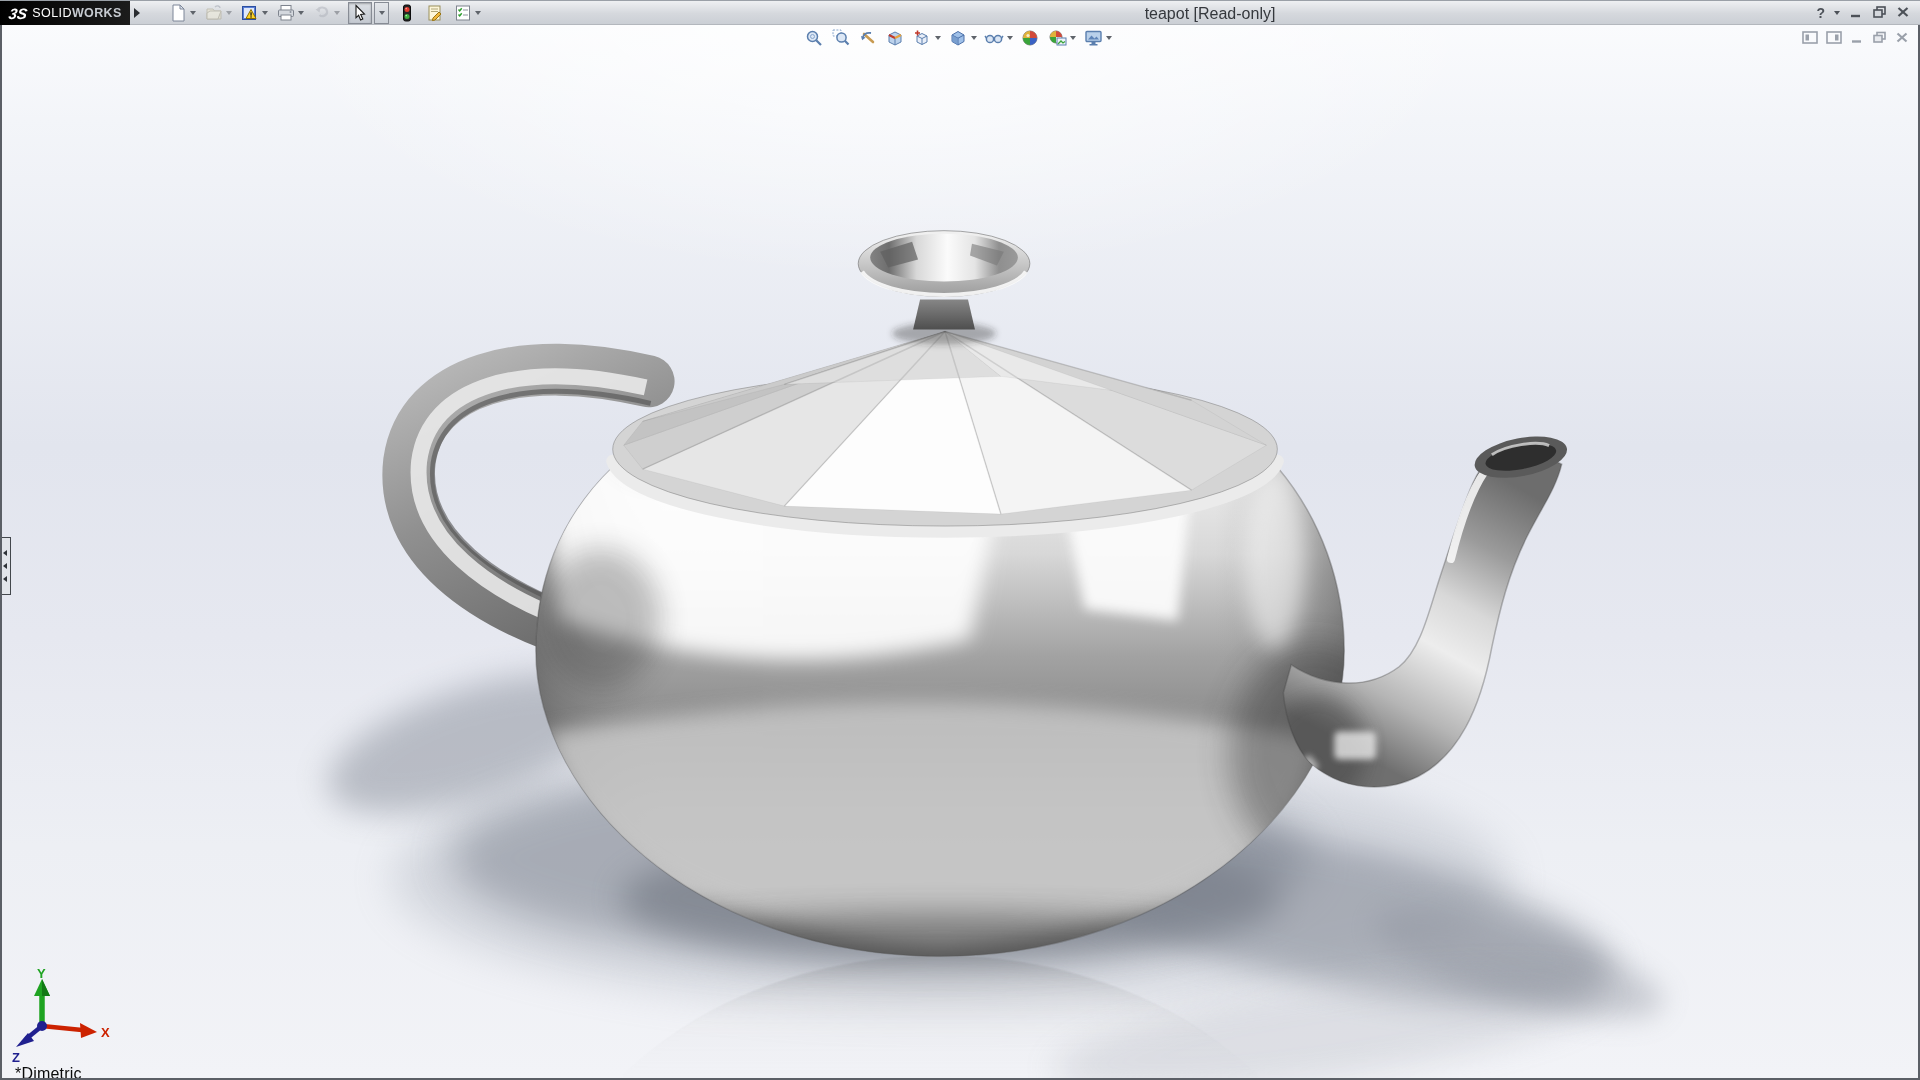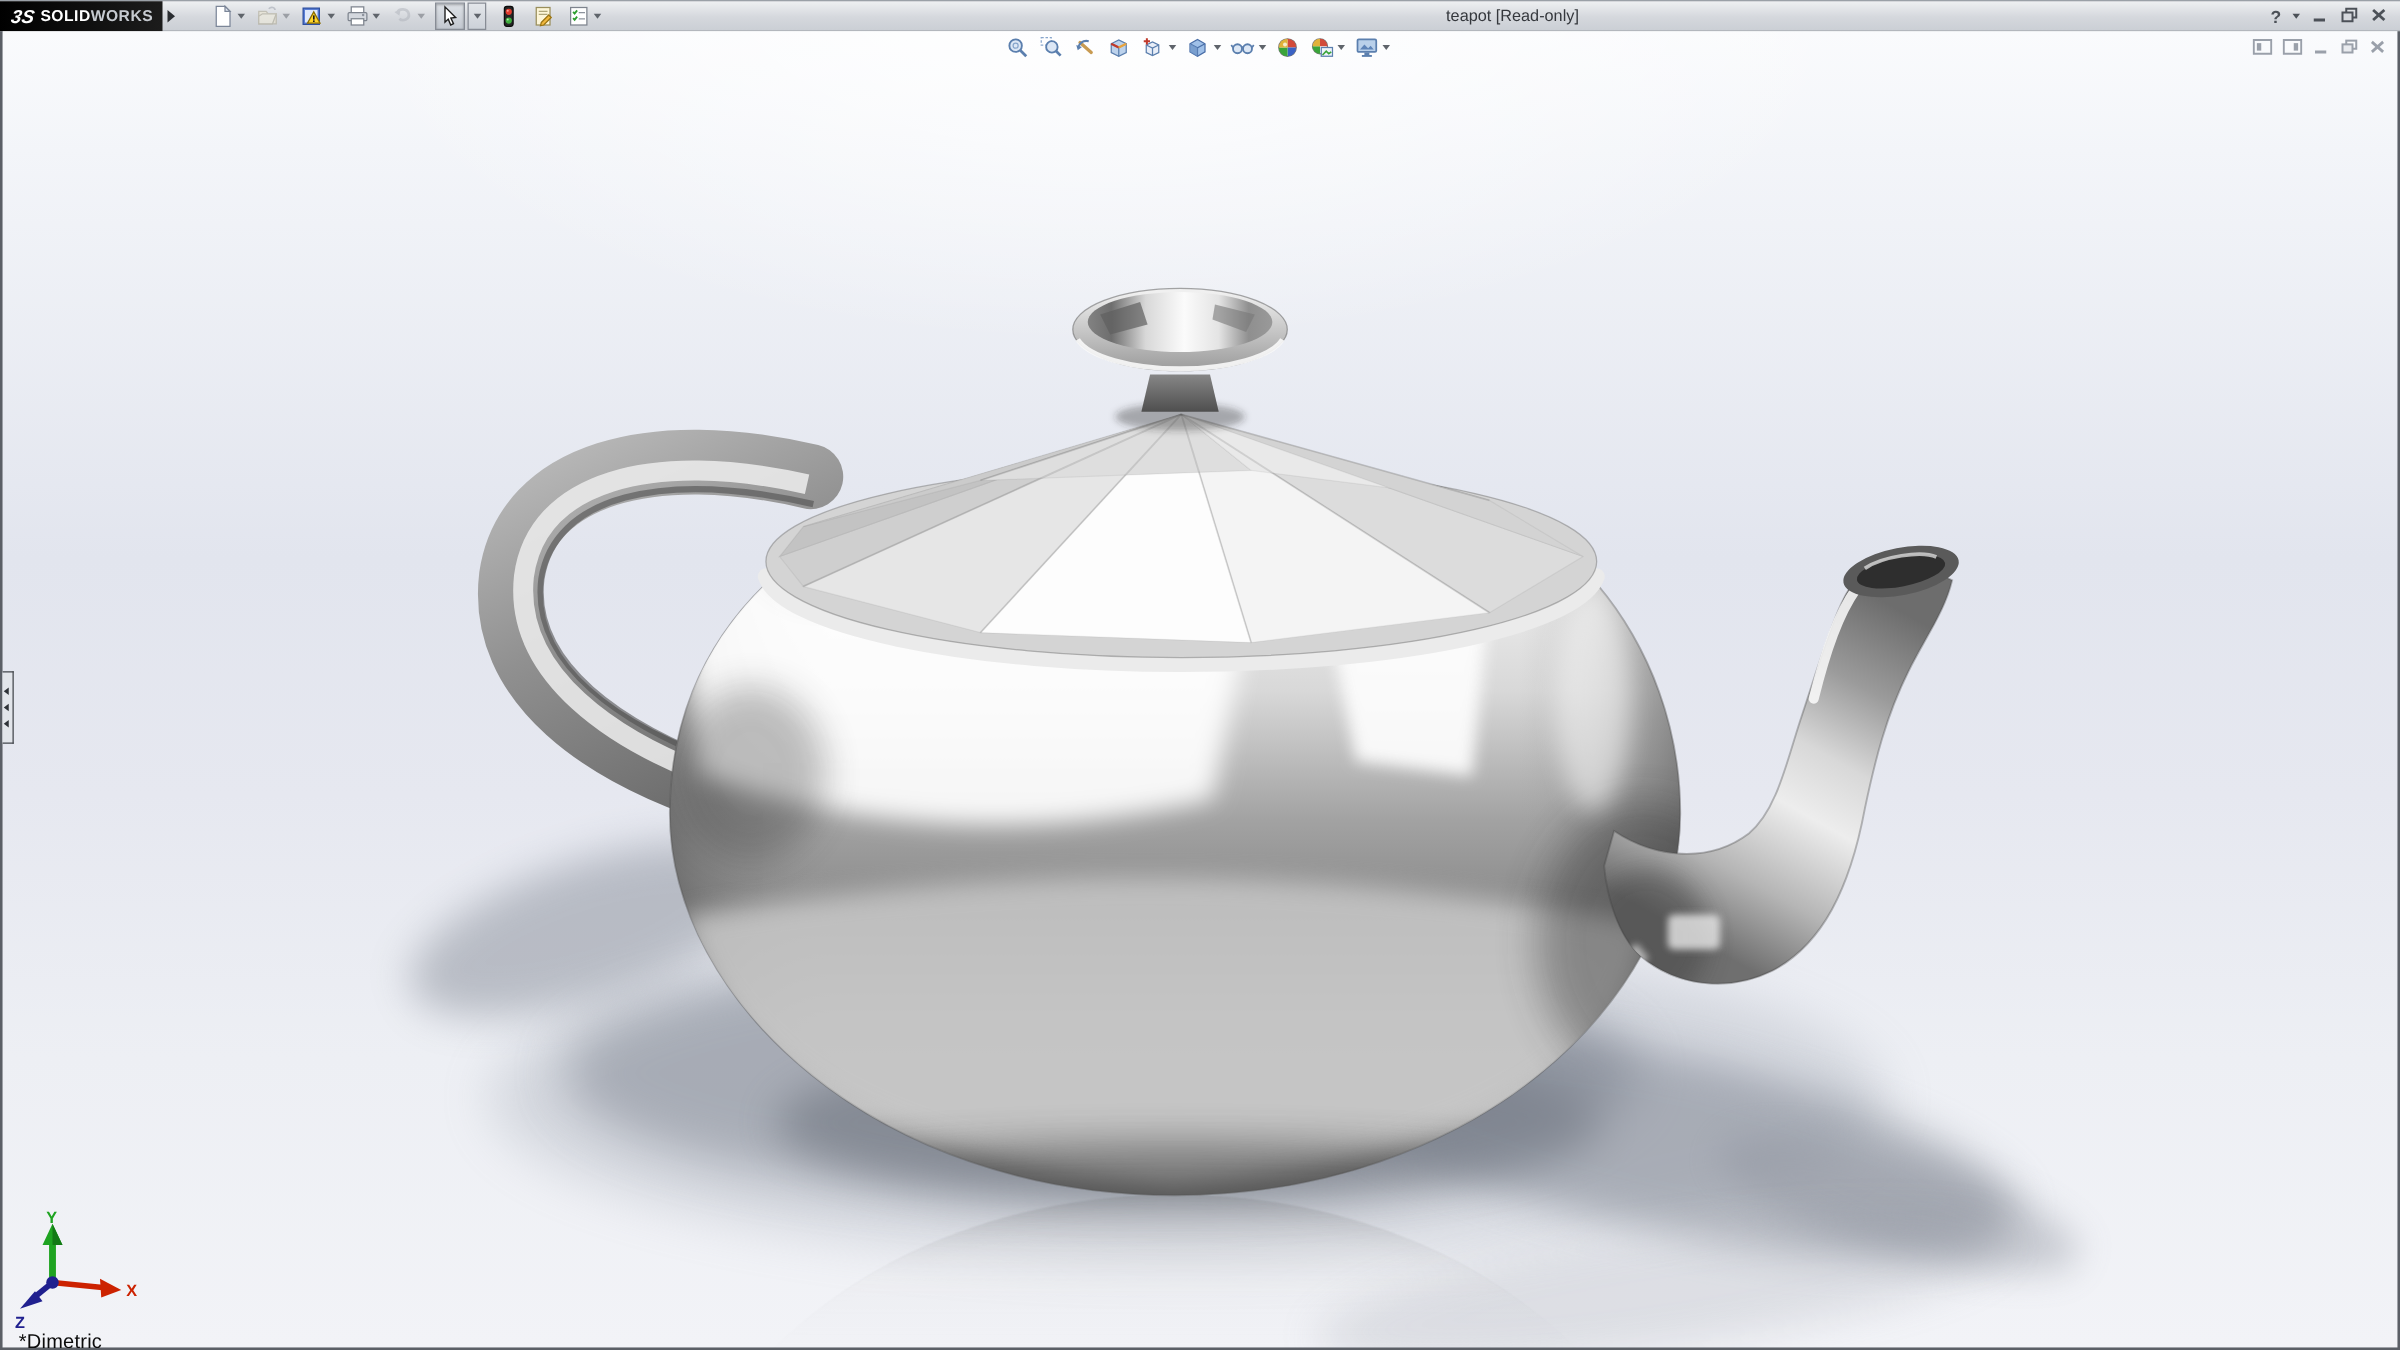--- a/index.html
+++ b/index.html
@@ -6,33 +6,33 @@
     font-family:"Liberation Sans","DejaVu Sans",sans-serif;background:#d7dade;}
   .app{position:absolute;inset:0;}
 
   
   .titlebar{position:absolute;left:0;top:0;right:0;height:25px;
     background:linear-gradient(#eef0f2,#d5d8dd 55%,#cbcfd5);
     border-top:1px solid #9aa0a7;border-bottom:1px solid #b3b7bd;box-sizing:border-box;}
   .logo-block{position:absolute;left:0;top:0;width:130px;height:24px;
     background:linear-gradient(90deg,#000,#1c1c1c);display:flex;align-items:center;padding-left:9px;box-sizing:border-box;}
   .logo-mark{color:#fff;font-weight:700;font-style:italic;font-size:15px;transform:skewX(-10deg);margin-right:5px;}
-  .logo-bold{color:#fff;font-weight:700;font-size:12.5px;letter-spacing:.4px;}
+  .logo-bold{color:#fff;font-weight:400;font-size:12.5px;letter-spacing:.4px;}
   .logo-light{color:#c6cad0;font-weight:700;font-size:12.5px;letter-spacing:.4px;}
   .flyout{position:absolute;left:131px;top:3px;width:11px;height:18px;display:flex;align-items:center;justify-content:center;}
   .tri-right{width:0;height:0;border-top:5px solid transparent;border-bottom:5px solid transparent;border-left:6px solid #2a2d31;}
   .qtoolbar{position:absolute;left:168px;top:0;height:24px;display:flex;align-items:center;gap:5px;}
   .qitem{display:flex;align-items:center;gap:2px;margin-right:3px;}
   button{background:none;border:none;padding:0;margin:0;cursor:default;}
   .tbtn{width:20px;height:20px;display:flex;align-items:center;justify-content:center;}
   .tbtn.pressed{border:1px solid #878c95;background:linear-gradient(#dde1e6,#c3c8d0);box-shadow:inset 0 1px 2px rgba(0,0,0,.28);box-sizing:border-box;width:24px;height:22px;}
   .dd{width:0;height:0;border-left:3.5px solid transparent;border-right:3.5px solid transparent;border-top:4.5px solid #5f646b;}
   .dd-box{border:1px solid #878c95;background:linear-gradient(#e3e6ea,#ccd1d8);width:13px;height:20px;display:flex;align-items:center;justify-content:center;}
   .dim{opacity:.5;}
-  .title{position:absolute;left:1210px;top:4px;transform:translateX(-50%);font-size:13px;color:#35383d;white-space:nowrap;}
+  .title{position:absolute;left:1210px;top:4px;transform:translateX(-50%);font-size:16px;color:#35383d;white-space:nowrap;}
   .wincontrols{position:absolute;right:10px;top:0;height:24px;display:flex;align-items:center;gap:9px;color:#4c5158;}
   .help{font-size:14px;font-weight:700;color:#4c5158;line-height:1;}
 
   
   .viewport{position:absolute;left:0;top:25px;right:0;bottom:0;overflow:hidden;
     border-left:2px solid #5b5f66;border-right:2px solid #5b5f66;border-bottom:2px solid #5b5f66;box-sizing:border-box;
     background:
       radial-gradient(ellipse 900px 420px at 46% -4%, rgba(255,255,255,.95), rgba(255,255,255,0) 70%),
       linear-gradient(180deg,#fafbfd 0%,#f3f5f9 9%,#e2e5ee 40%,#e6e8f0 58%,#edeff4 78%,#f2f3f7 100%);}
   .headsup{position:absolute;top:3px;left:50%;transform:translateX(-50%);display:flex;align-items:center;gap:3px;}

